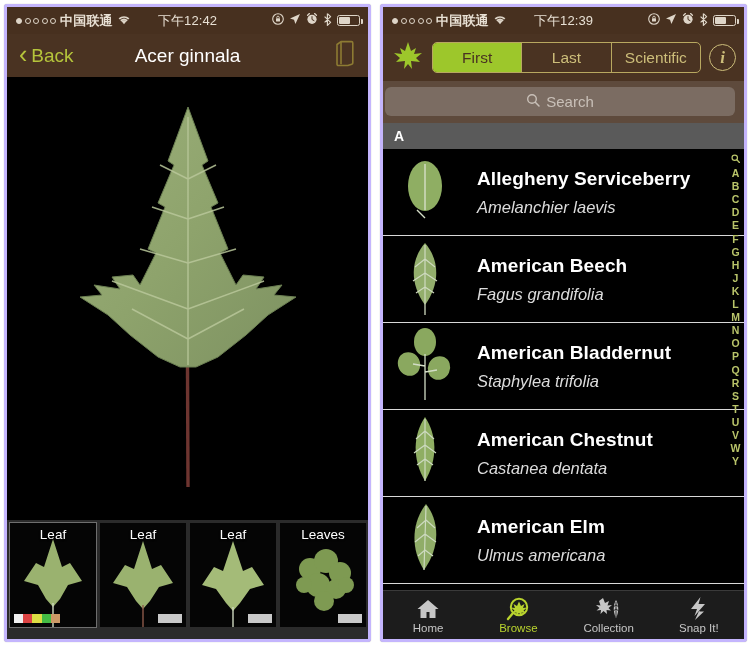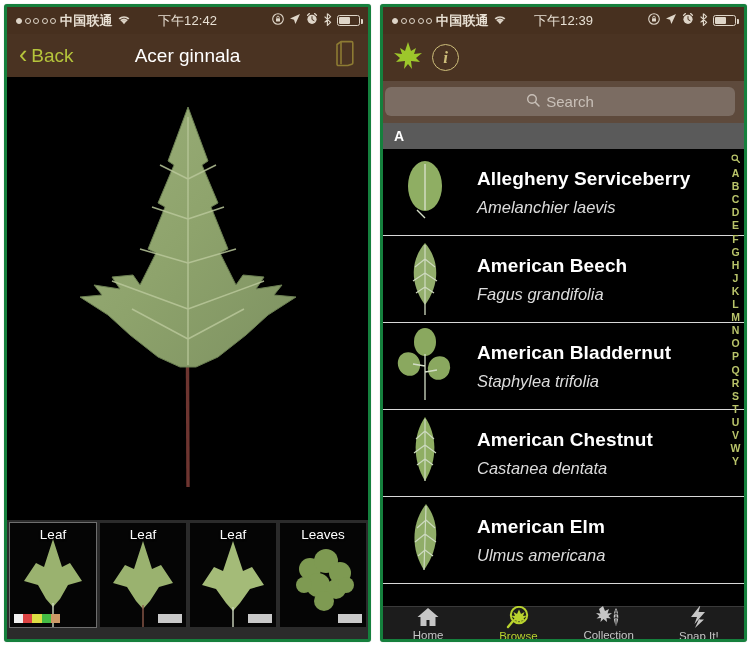--- a/index.html
+++ b/index.html
@@ -17,21 +17,21 @@
     gap: 9px;
     padding: 4px 3px 9px 4px;
   }
 
   
   .phone {
     position: relative;
     width: 367px;
     height: 638px;
     background: #000;
-    border: 3px solid #15803d;
+    border: 3px solid #c4b5fd;
     border-radius: 3px;
     overflow: hidden;
     box-shadow: 0 0 1px rgba(0,0,0,.35);
     display: flex;
     flex-direction: column;
   }
 
   
   .statusbar {
     height: 27px;
@@ -245,21 +245,21 @@
     color: #b9c46a;
     font-size: 10.5px;
     line-height: 13.1px;
     font-weight: 700;
     z-index: 5;
   }
   .indexbar .sicon { font-size: 11px; margin-bottom: 1px; }
 
   .tabbar {
     flex: none;
-    height: 33px;
+    height: 49px;
     background: #1c1c1c;
     display: flex;
     border-top: 1px solid #3a3a3a;
   }
   .tab {
     flex: 1 1 0;
     display: flex; flex-direction: column;
     align-items: center; justify-content: center;
     gap: 1px;
     color: #c6c6c6;
@@ -477,20 +477,25 @@
           </span>
       </div>
     </div>
 
     <div class="seg-bar">
       <span style="flex:none;">
         <svg width="32" height="32" viewBox="0 0 32 32">
           <path d="M16 2 19 11 24 8 22 14 30 13 24 18 28 22 19 21 20 29 16 24 12 29 13 21 4 22 8 18 2 13 10 14 8 8 13 11 Z" fill="#9dc72b"></path>
         </svg>
       </span>
+      <div class="segmented">
+        <div class="seg active">First</div>
+        <div class="seg">Last</div>
+        <div class="seg">Scientific</div>
+      </div>
       <div class="info-btn">i</div>
     </div>
 
     <div class="searchwrap">
       <div class="searchbox">
         <span>
           <svg width="14" height="14" viewBox="0 0 14 14">
               <circle cx="6" cy="6" r="4.3" fill="none" stroke="#c9c0b8" stroke-width="1.4"></circle>
               <path d="M9.3 9.3 13 13" stroke="#c9c0b8" stroke-width="1.5" stroke-linecap="round"></path>
             </svg>

